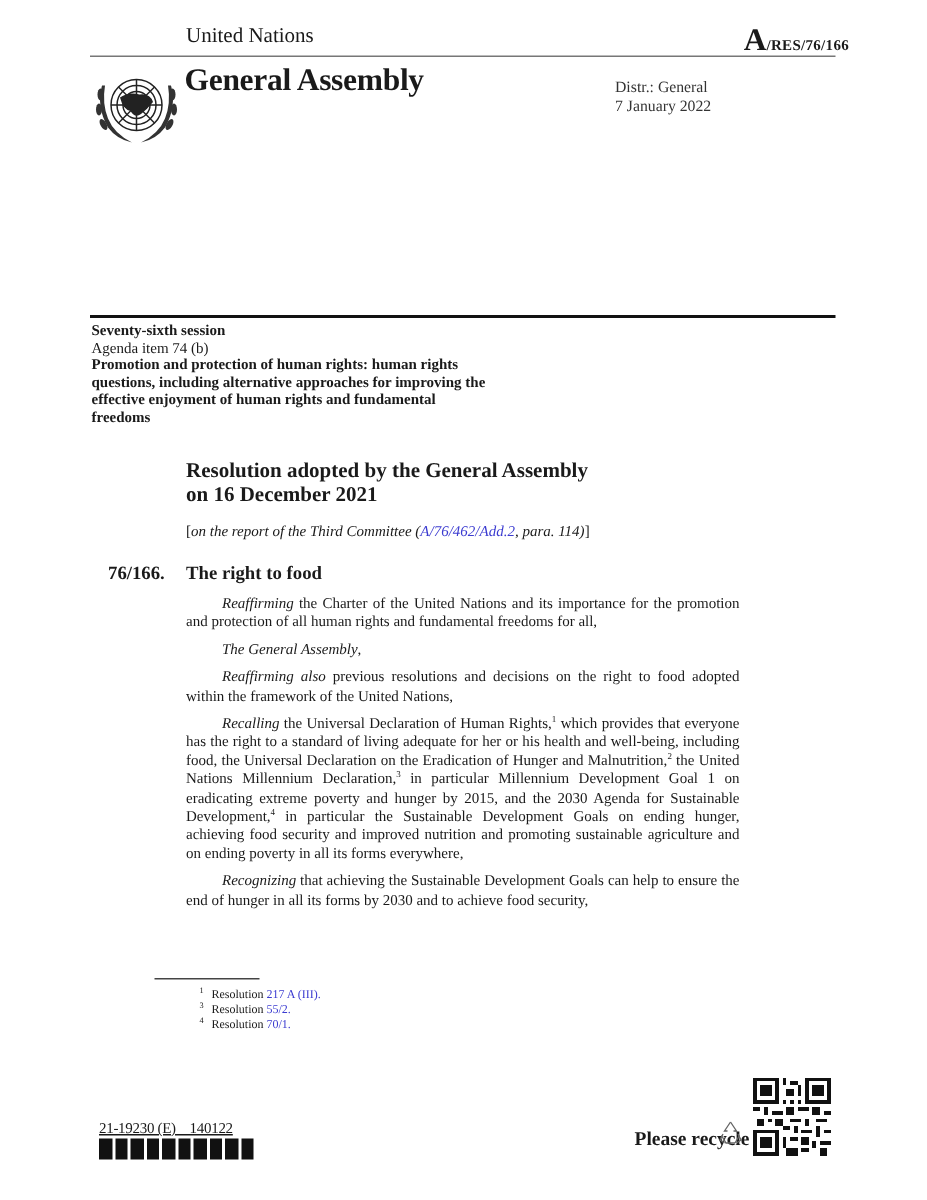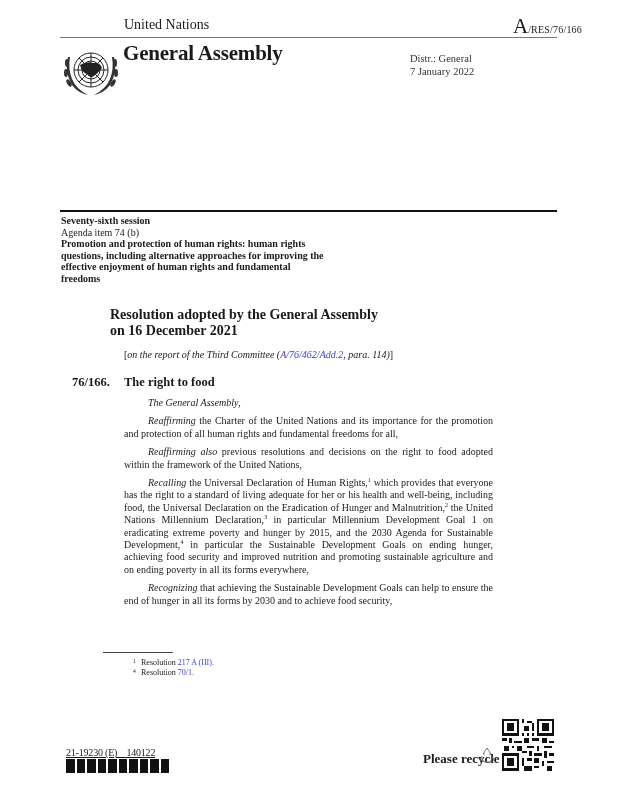--- a/index.html
+++ b/index.html
@@ -3,30 +3,30 @@
   <meta charset="utf-8">
   <style>
     html, body { margin: 0; padding: 0; background: #ffffff; }
     body {
       width: 618px; height: 800px; position: relative; overflow: hidden;
       font-family: "Liberation Serif", "DejaVu Serif", serif;
       color: #1a1a1a;
     }
     .abs { position: absolute; }
     .un-name { left: 124px; top: 17px; font-size: 14px; }
-    .symbol { right: 36px; top: 14px; font-size: 10px; letter-spacing: 0.2px; }
+    .symbol { right: 52px; top: 14px; font-size: 10px; letter-spacing: 0.2px; font-weight: bold; }
     .symbol .big { font-size: 21px; letter-spacing: 0; }
     .rule-top { left: 60px; top: 37px; width: 497px; height: 1px; background: #777; }
     .logo { left: 60px; top: 43px; width: 62px; height: 58px; }
     .ga-title { left: 123px; top: 41px; font-size: 21px; font-weight: bold; letter-spacing: -0.2px; }
     .distr { left: 400px; top: 52px; font-size: 10.5px; line-height: 13px; color: #333; margin-left: 10px; }
     .rule-thick { left: 60px; top: 210px; width: 497px; height: 2px; background: #111; }
     .session { left: 61px; top: 215px; font-size: 10px; line-height: 11.6px; width: 270px; }
     .session .b { font-weight: bold; }
-    .res-heading { left: 110px; top: 307px; font-size: 14px; font-weight: bold; line-height: 15.5px; }
+    .res-heading { left: 124px; top: 307px; font-size: 14px; font-weight: bold; line-height: 15.5px; }
     .report { left: 124px; top: 349px; font-size: 10px; }
     .report i { font-style: italic; }
     .link { color: #3b3bd0; }
     .res-num { left: 72px; top: 375px; font-size: 12.5px; font-weight: bold; }
     .res-title { left: 124px; top: 375px; font-size: 12.5px; font-weight: bold; }
     .body-text {
       left: 124px; top: 397px; width: 369px;
       font-size: 10px; line-height: 12.4px; text-align: justify;
     }
     .body-text p { margin: 0 0 6px 0; text-indent: 24px; }
@@ -93,30 +93,31 @@
   <div>Resolution adopted by the General Assembly</div>
   <div>on 16 December 2021</div>
 </div>
 
 <div class="abs report"><span>[</span><i>on the report of the Third Committee (</i><i class="link">A/76/462/Add.2</i><i>, para. 114)</i><span>]</span></div>
 
 <div class="abs res-num">76/166.</div>
 <div class="abs res-title">The right to food</div>
 
 <div class="abs body-text">
+  <p><i>Reaffirming</i><span> the Charter of the United Nations and its importance for the promotion and protection of all human rights and fundamental freedoms for all,</span></p>
   <p><i>The General Assembly</i><span>,</span></p>
-  <p><i>Reaffirming</i><span> the Charter of the United Nations and its importance for the promotion and protection of all human rights and fundamental freedoms for all,</span></p>
   <p><i>Reaffirming also</i><span> previous resolutions and decisions on the right to food adopted within the framework of the United Nations,</span></p>
   <p><i>Recalling</i><span> the Universal Declaration of Human Rights,</span><sup>1</sup><span> which provides that everyone has the right to a standard of living adequate for her or his health and well-being, including food, the Universal Declaration on the Eradication of Hunger and Malnutrition,</span><sup>2</sup><span> the United Nations Millennium Declaration,</span><sup>3</sup><span> in particular Millennium Development Goal 1 on eradicating extreme poverty and hunger by 2015, and the 2030 Agenda for Sustainable Development,</span><sup>4</sup><span> in particular the Sustainable Development Goals on ending hunger, achieving food security and improved nutrition and promoting sustainable agriculture and on ending poverty in all its forms everywhere,</span></p>
   <p><i>Recognizing</i><span> that achieving the Sustainable Development Goals can help to ensure the end of hunger in all its forms by 2030 and to achieve food security,</span></p>
 </div>
 
 <div class="abs fn-rule"></div>
 <div class="abs footnotes">
   <div class="fn"><span class="fn-mark">1</span><span>Resolution </span><span class="link">217 A (III)</span><span class="link">.</span></div>
+  <div class="fn"><span class="fn-mark">3</span><span>Resolution </span><span class="link">55/2</span><span class="link">.</span></div>
   <div class="fn"><span class="fn-mark">4</span><span>Resolution </span><span class="link">70/1</span><span class="link">.</span></div>
 </div>
 
 <div class="abs docnum" style="white-space: pre;">21-19230 (E)    140122</div>
 <div class="abs barcode">
   <span></span>
     <span></span>
     <span></span>
     <span></span>
     <span></span>

